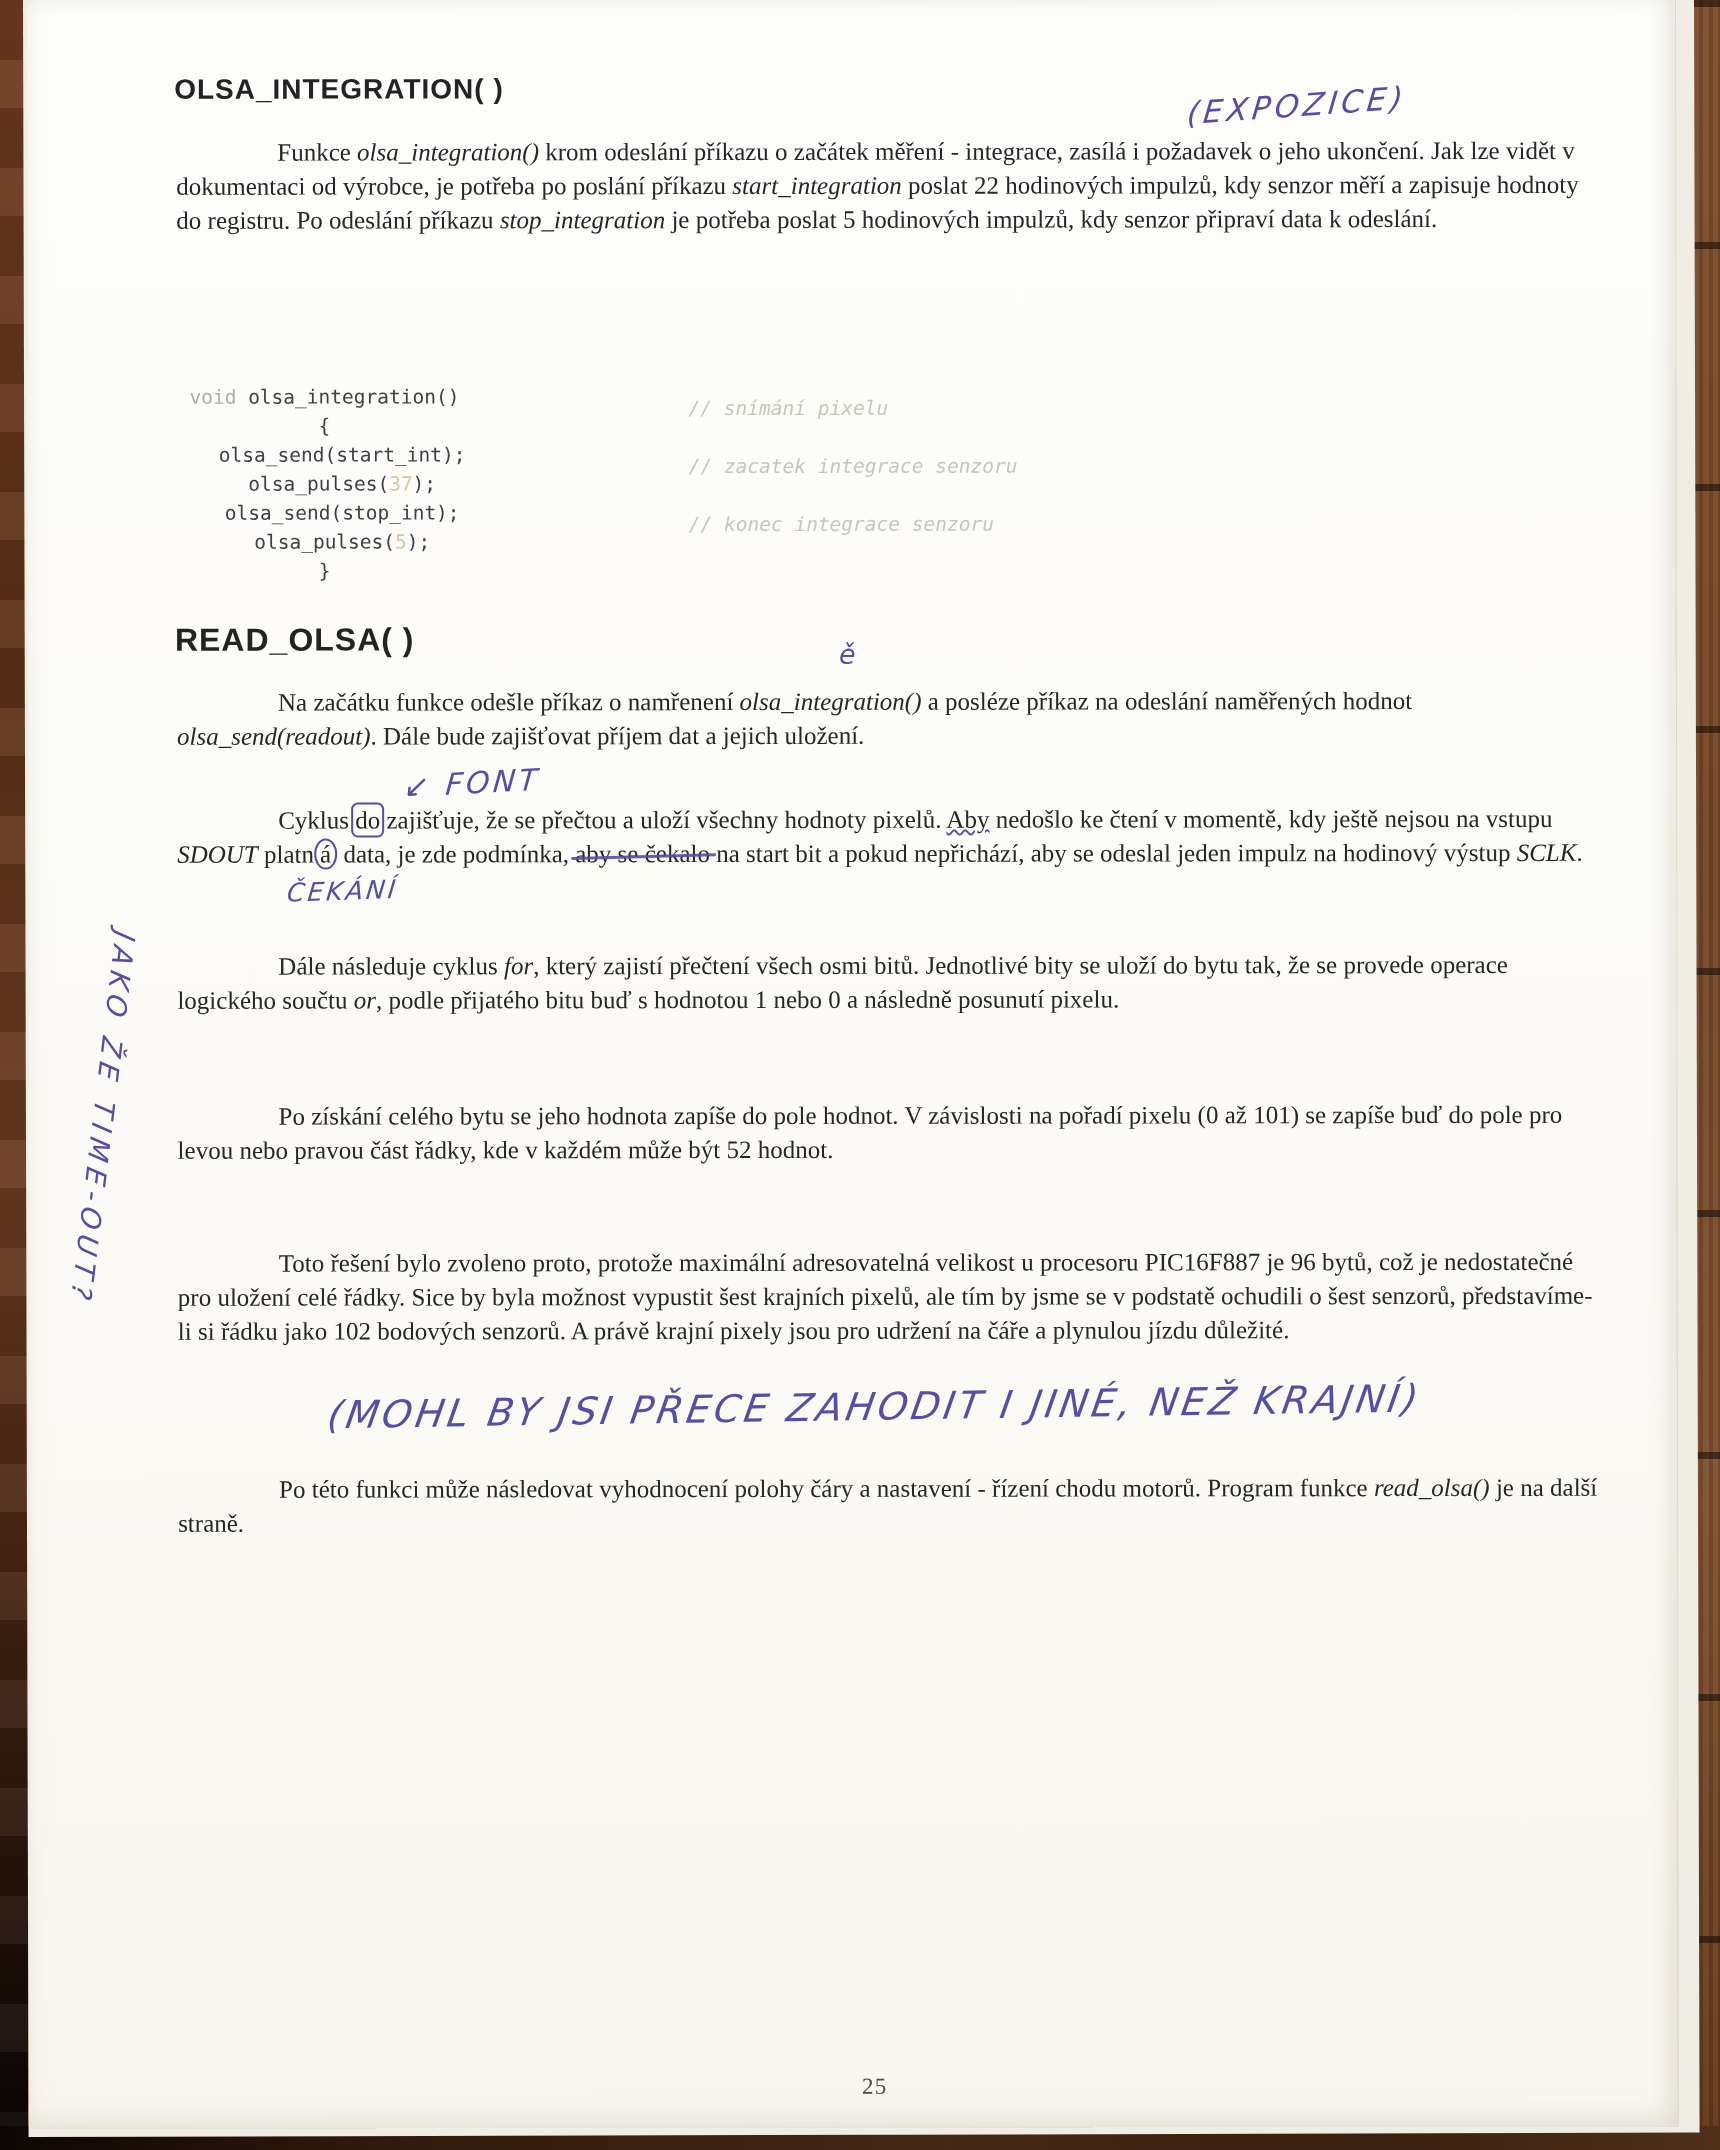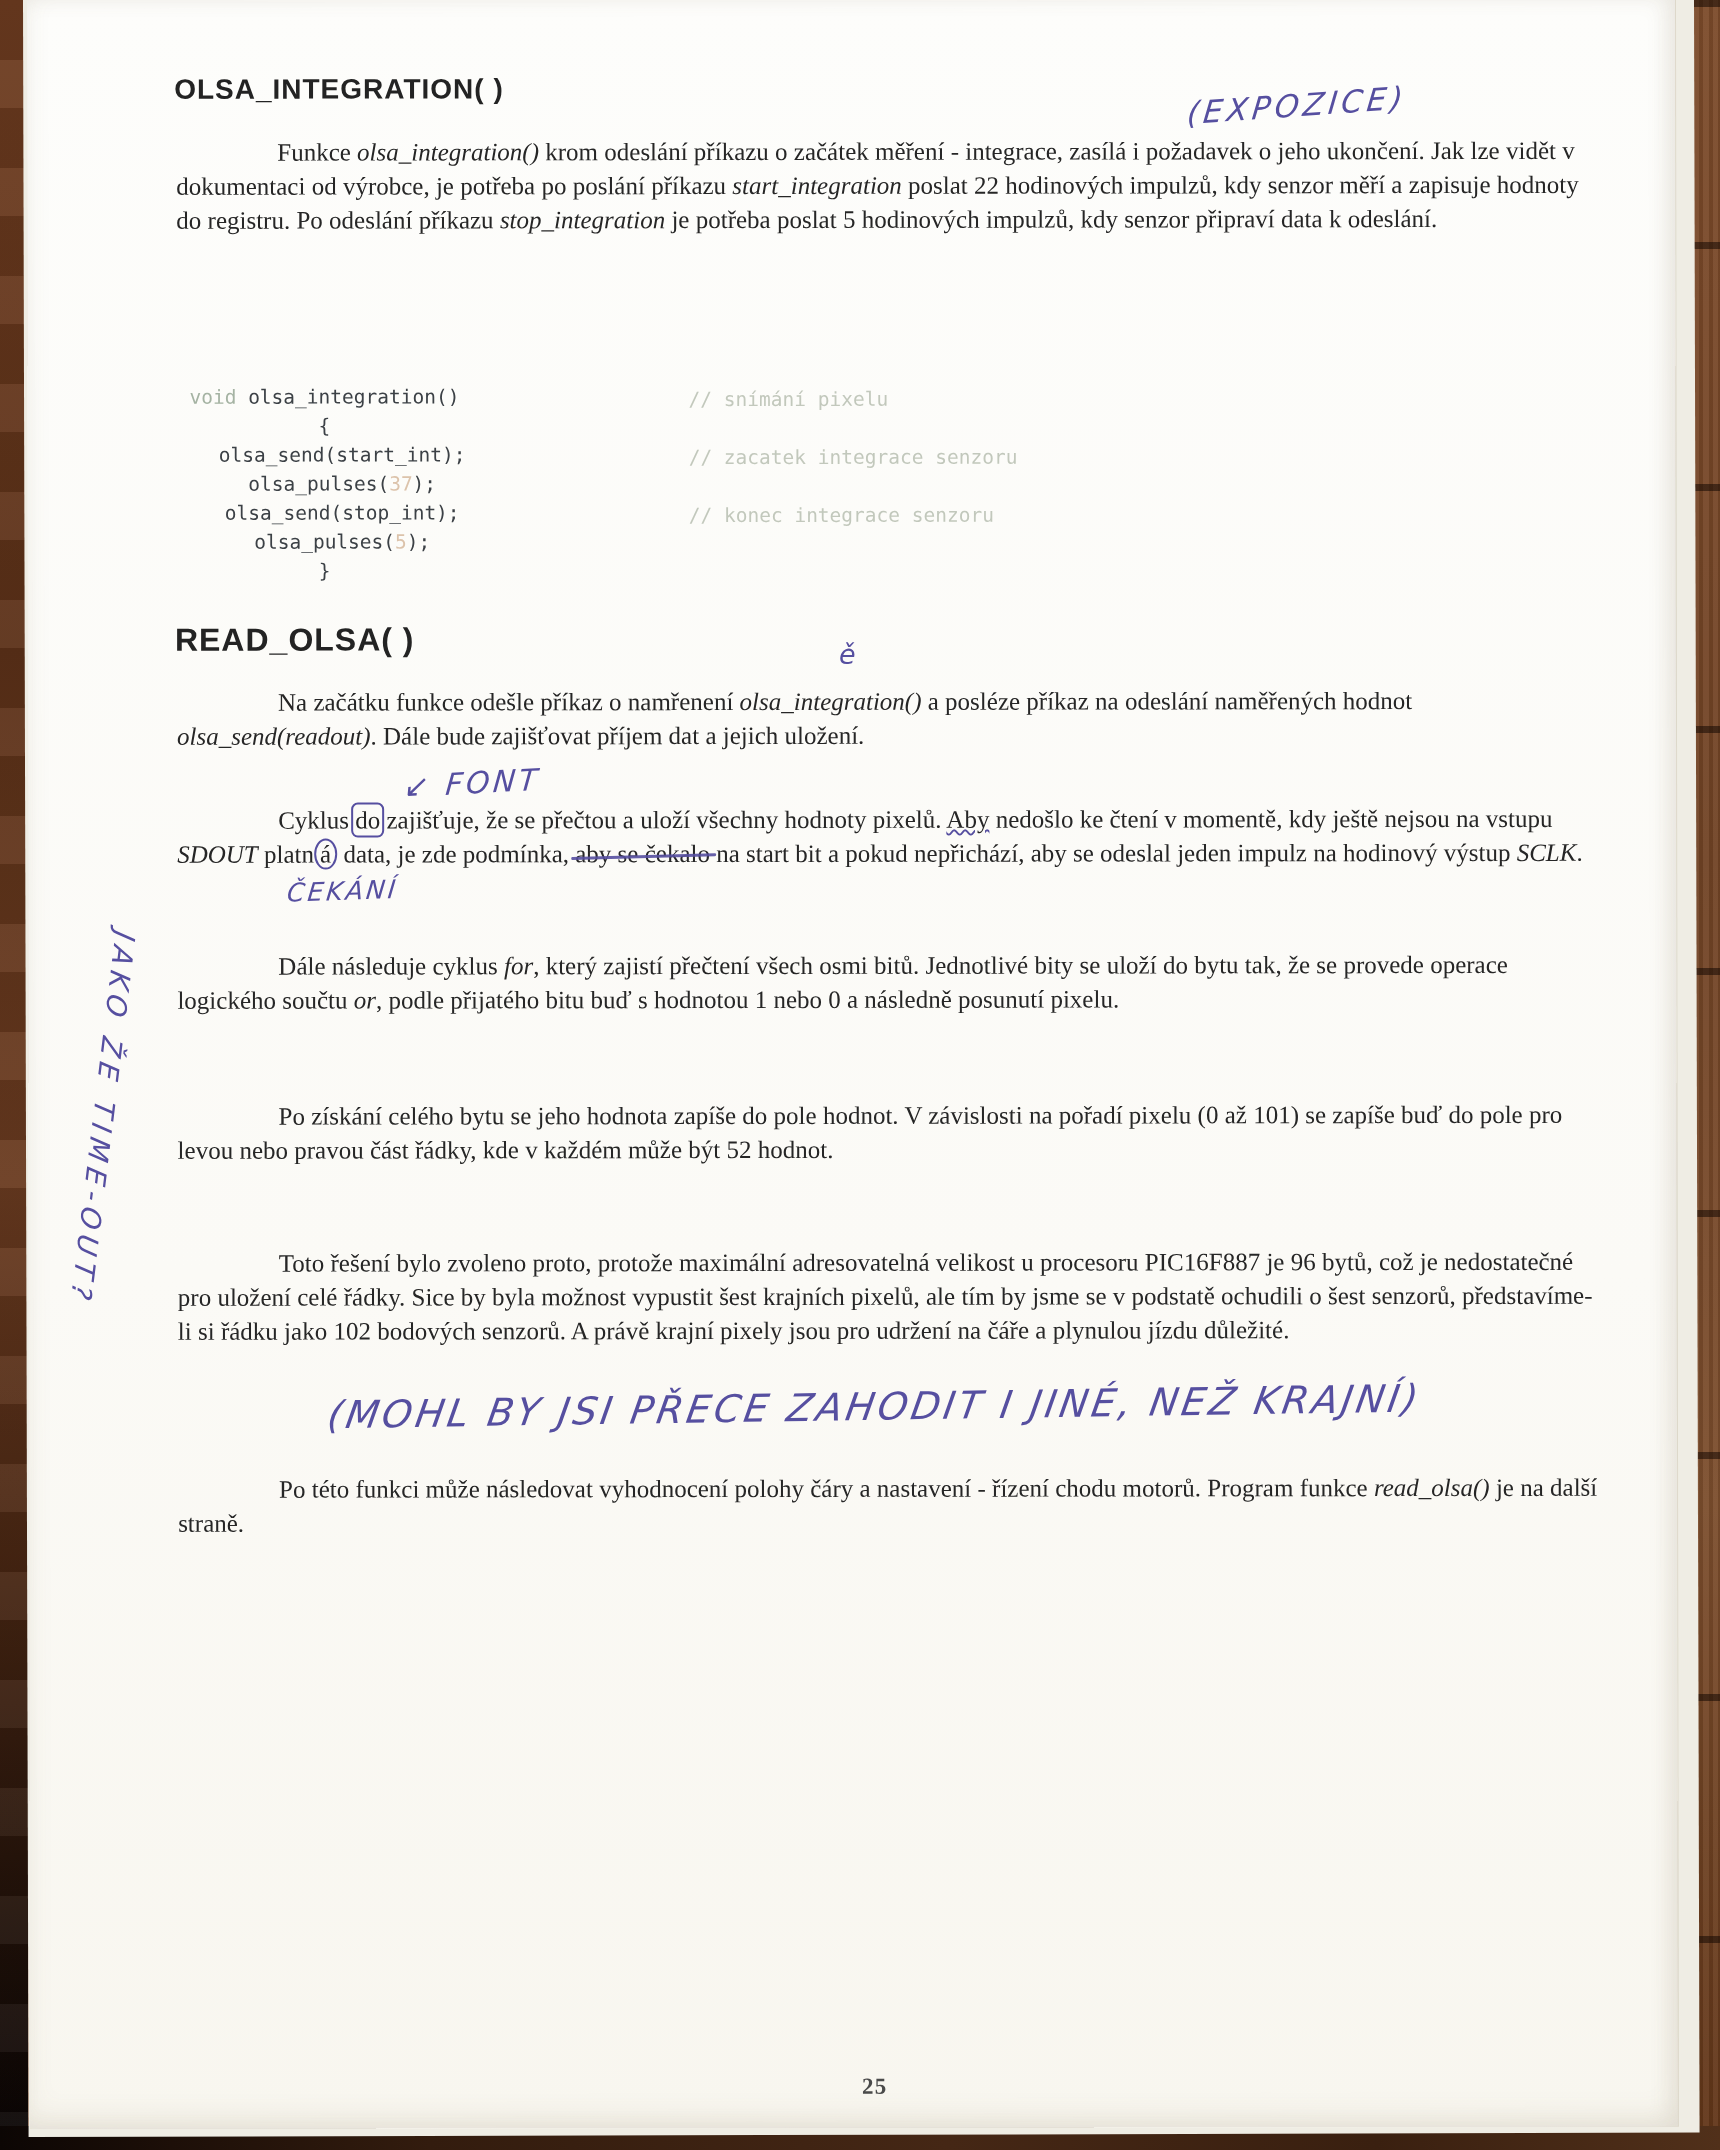--- a/index.html
+++ b/index.html
@@ -49,21 +49,21 @@
     text-indent:101px;
   }
   .it{font-style:italic;}
   
   .code{
     position:absolute;left:156px;top:386px;
     font-family:"DejaVu Sans Mono", monospace;font-size:19.5px;color:#3c4146;text-align:center;
   }
   .code-line{position:relative;height:29px;white-space:pre;}
   .code-line .cm{
-    position:absolute;left:505px;top:3px;color:#c2c8bc;white-space:pre;
+    position:absolute;left:505px;top:12px;color:#c2c8bc;font-style:italic;white-space:pre;
   }
   .kw{color:#a5b3a3;}
   .num{color:#dcc3ab;}
   
   .hand{
     position:absolute;
     font-family:"DejaVu Sans", sans-serif;font-style:italic;
     color:#564fa0;white-space:nowrap;
   }
   .hand-inline{
@@ -82,21 +82,21 @@
     position:relative;
   }
   .pen-strike::after{
     content:"";position:absolute;left:-4px;right:-6.7px;top:56%;height:2.7px;
     background:#564fa0;transform:rotate(-1.5deg);border-radius:1.3px;opacity:0.9;
   }
   .pen-over{
     text-decoration:underline wavy #564fa0 2px;
   }
   .page-num{
-    position:absolute;left:832px;top:2075px;font-size:23px;color:#4a4a4a;letter-spacing:1.3px;font-weight:bold;
+    position:absolute;left:832px;top:2075px;font-size:23px;color:#4a4a4a;letter-spacing:1.3px;
   }
 </style>
 </head>
 <body>
 
 <div class="wood wood-right"></div>
 <div class="wood wood-left"></div>
 <div class="wood wood-bottom"></div>
 
 <div class="sheet-under"></div>

